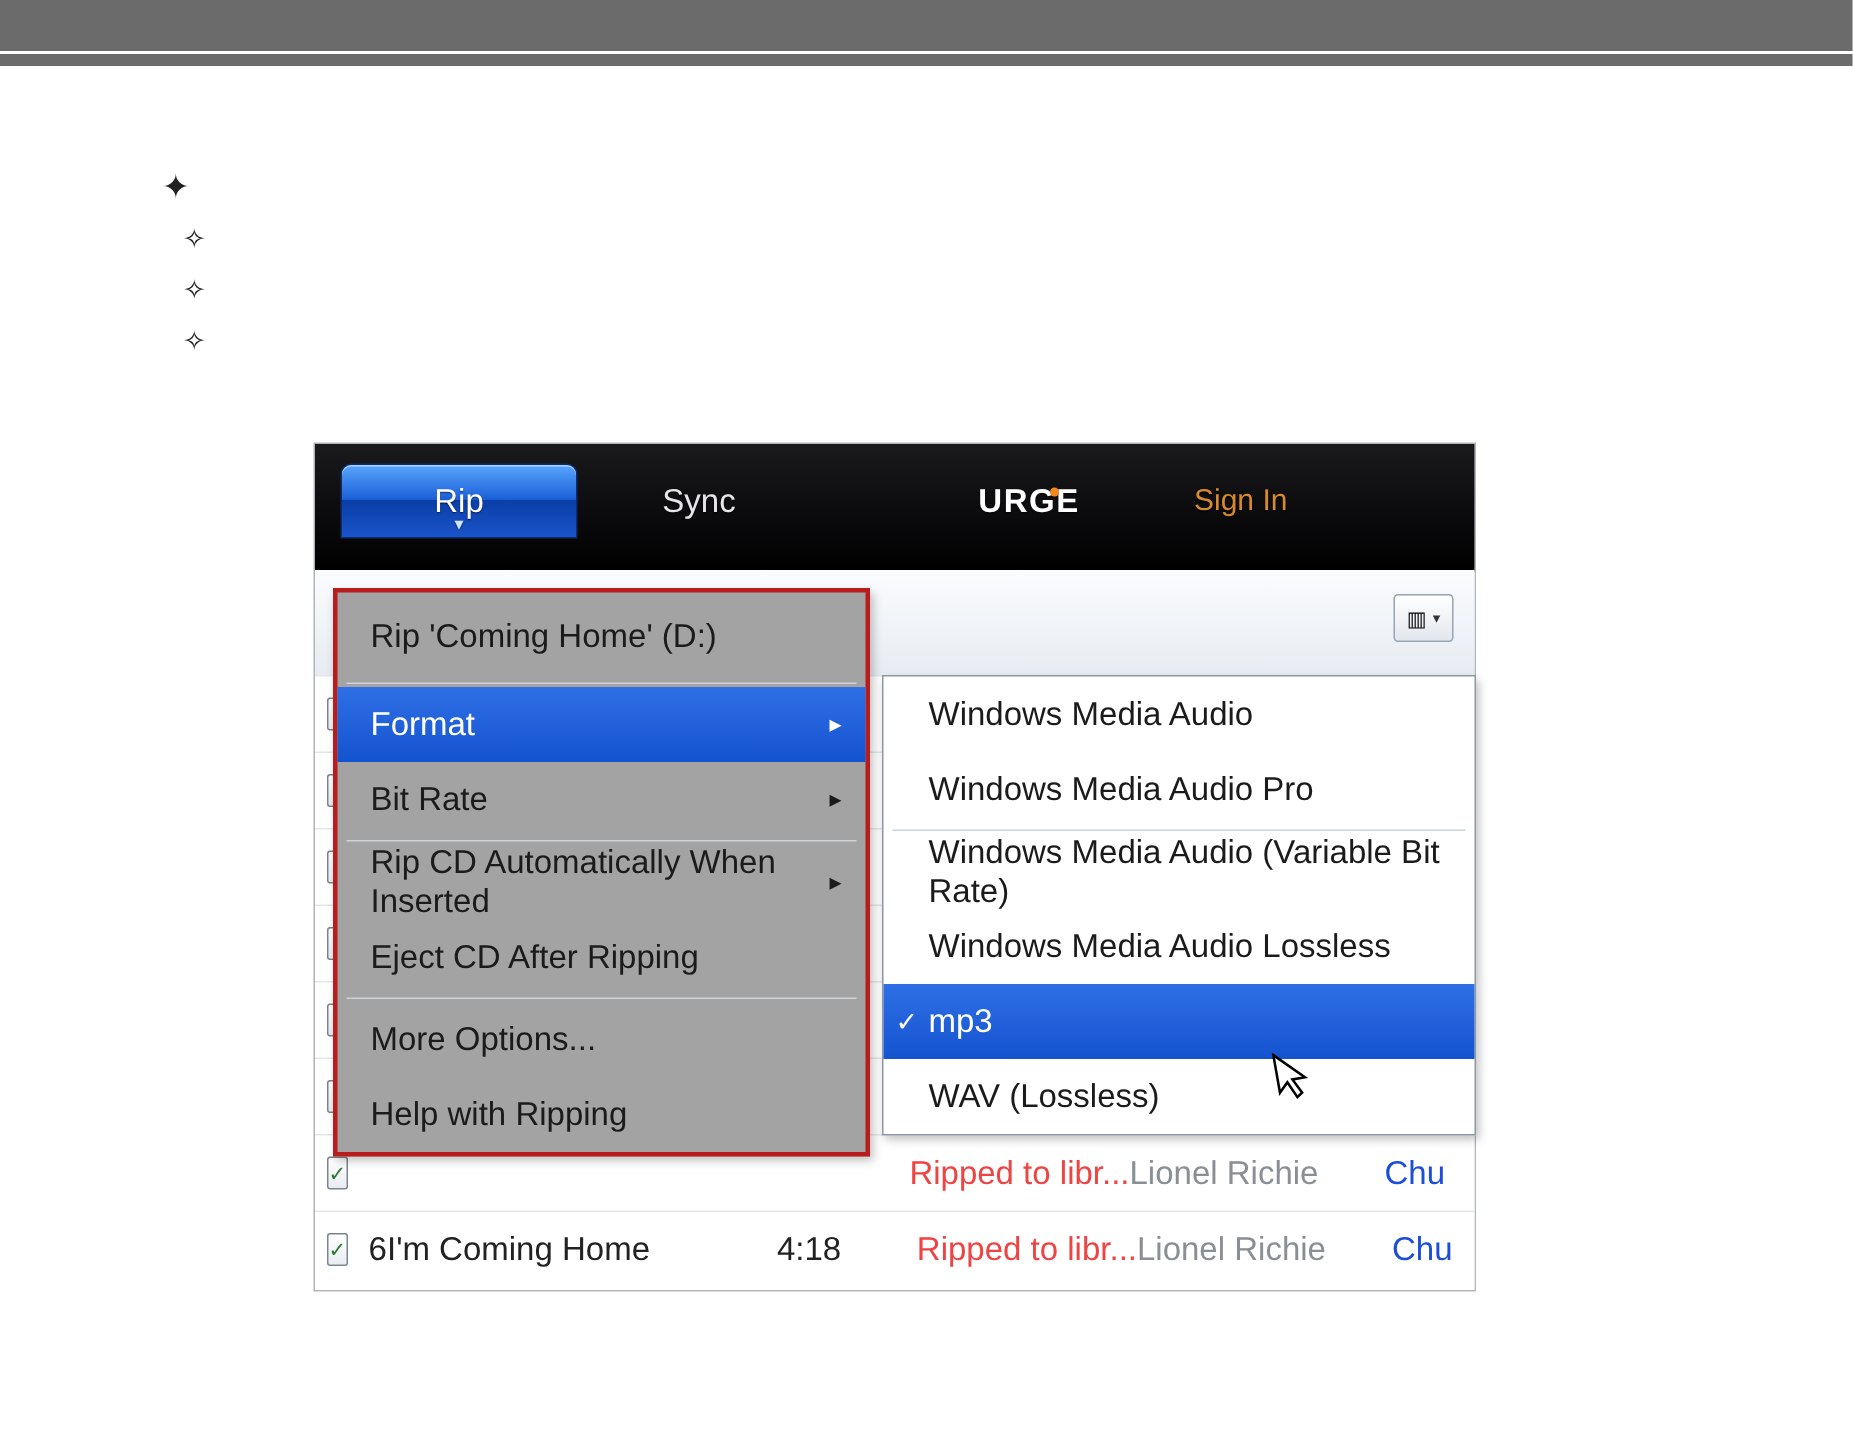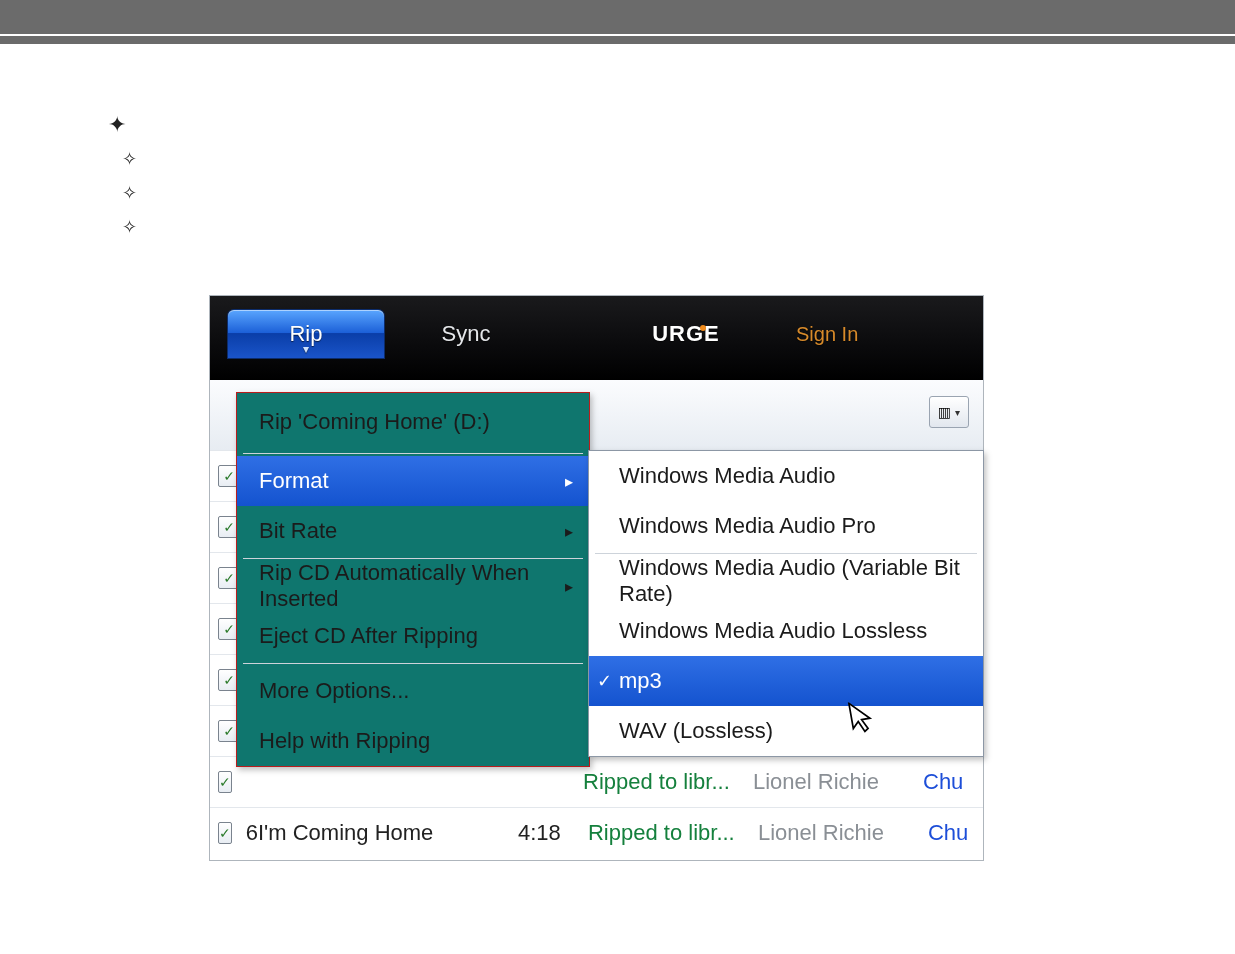--- a/index.html
+++ b/index.html
@@ -170,32 +170,32 @@
     font-size: 14px; color: #2a7a2a;
     background: linear-gradient(#fff,#e8edf3);
     position: relative;
   }
   .row .chk::after{
     content: "✓";
   }
   .row .num { width: 40px; text-align: left; margin-left: 14px; color:#222;}
   .row .title { flex: 0 0 260px; color:#222; }
   .row .len { flex: 0 0 70px; color:#222; }
-  .row .status { flex: 0 0 170px; color:#15803d; overflow:hidden; text-overflow: ellipsis; }
+  .row .status { flex: 0 0 170px; color:#ef4444; overflow:hidden; text-overflow: ellipsis; text-align: right; }
   .row .artist { flex: 0 0 170px; color:#8a8f95; }
   .row .album { flex: 0 0 60px; color:#1d4ed8; overflow:hidden; }
 
   
   .menu {
     position: absolute;
-    left: 26px;
+    left: 12px;
     top: 96px;
     width: 352px;
-    background: #0f766e;
-    border: 1px solid #b91c1c;
+    background: #a3a3a3;
+    border: 3px solid #b91c1c;
     box-shadow: 2px 3px 6px rgba(0,0,0,.25);
     z-index: 20;
   }
   .menu .item {
     height: 50px;
     display: flex;
     align-items: center;
     padding: 0 16px 0 22px;
     font-size: 22px;
     color: #1b1b1b;

